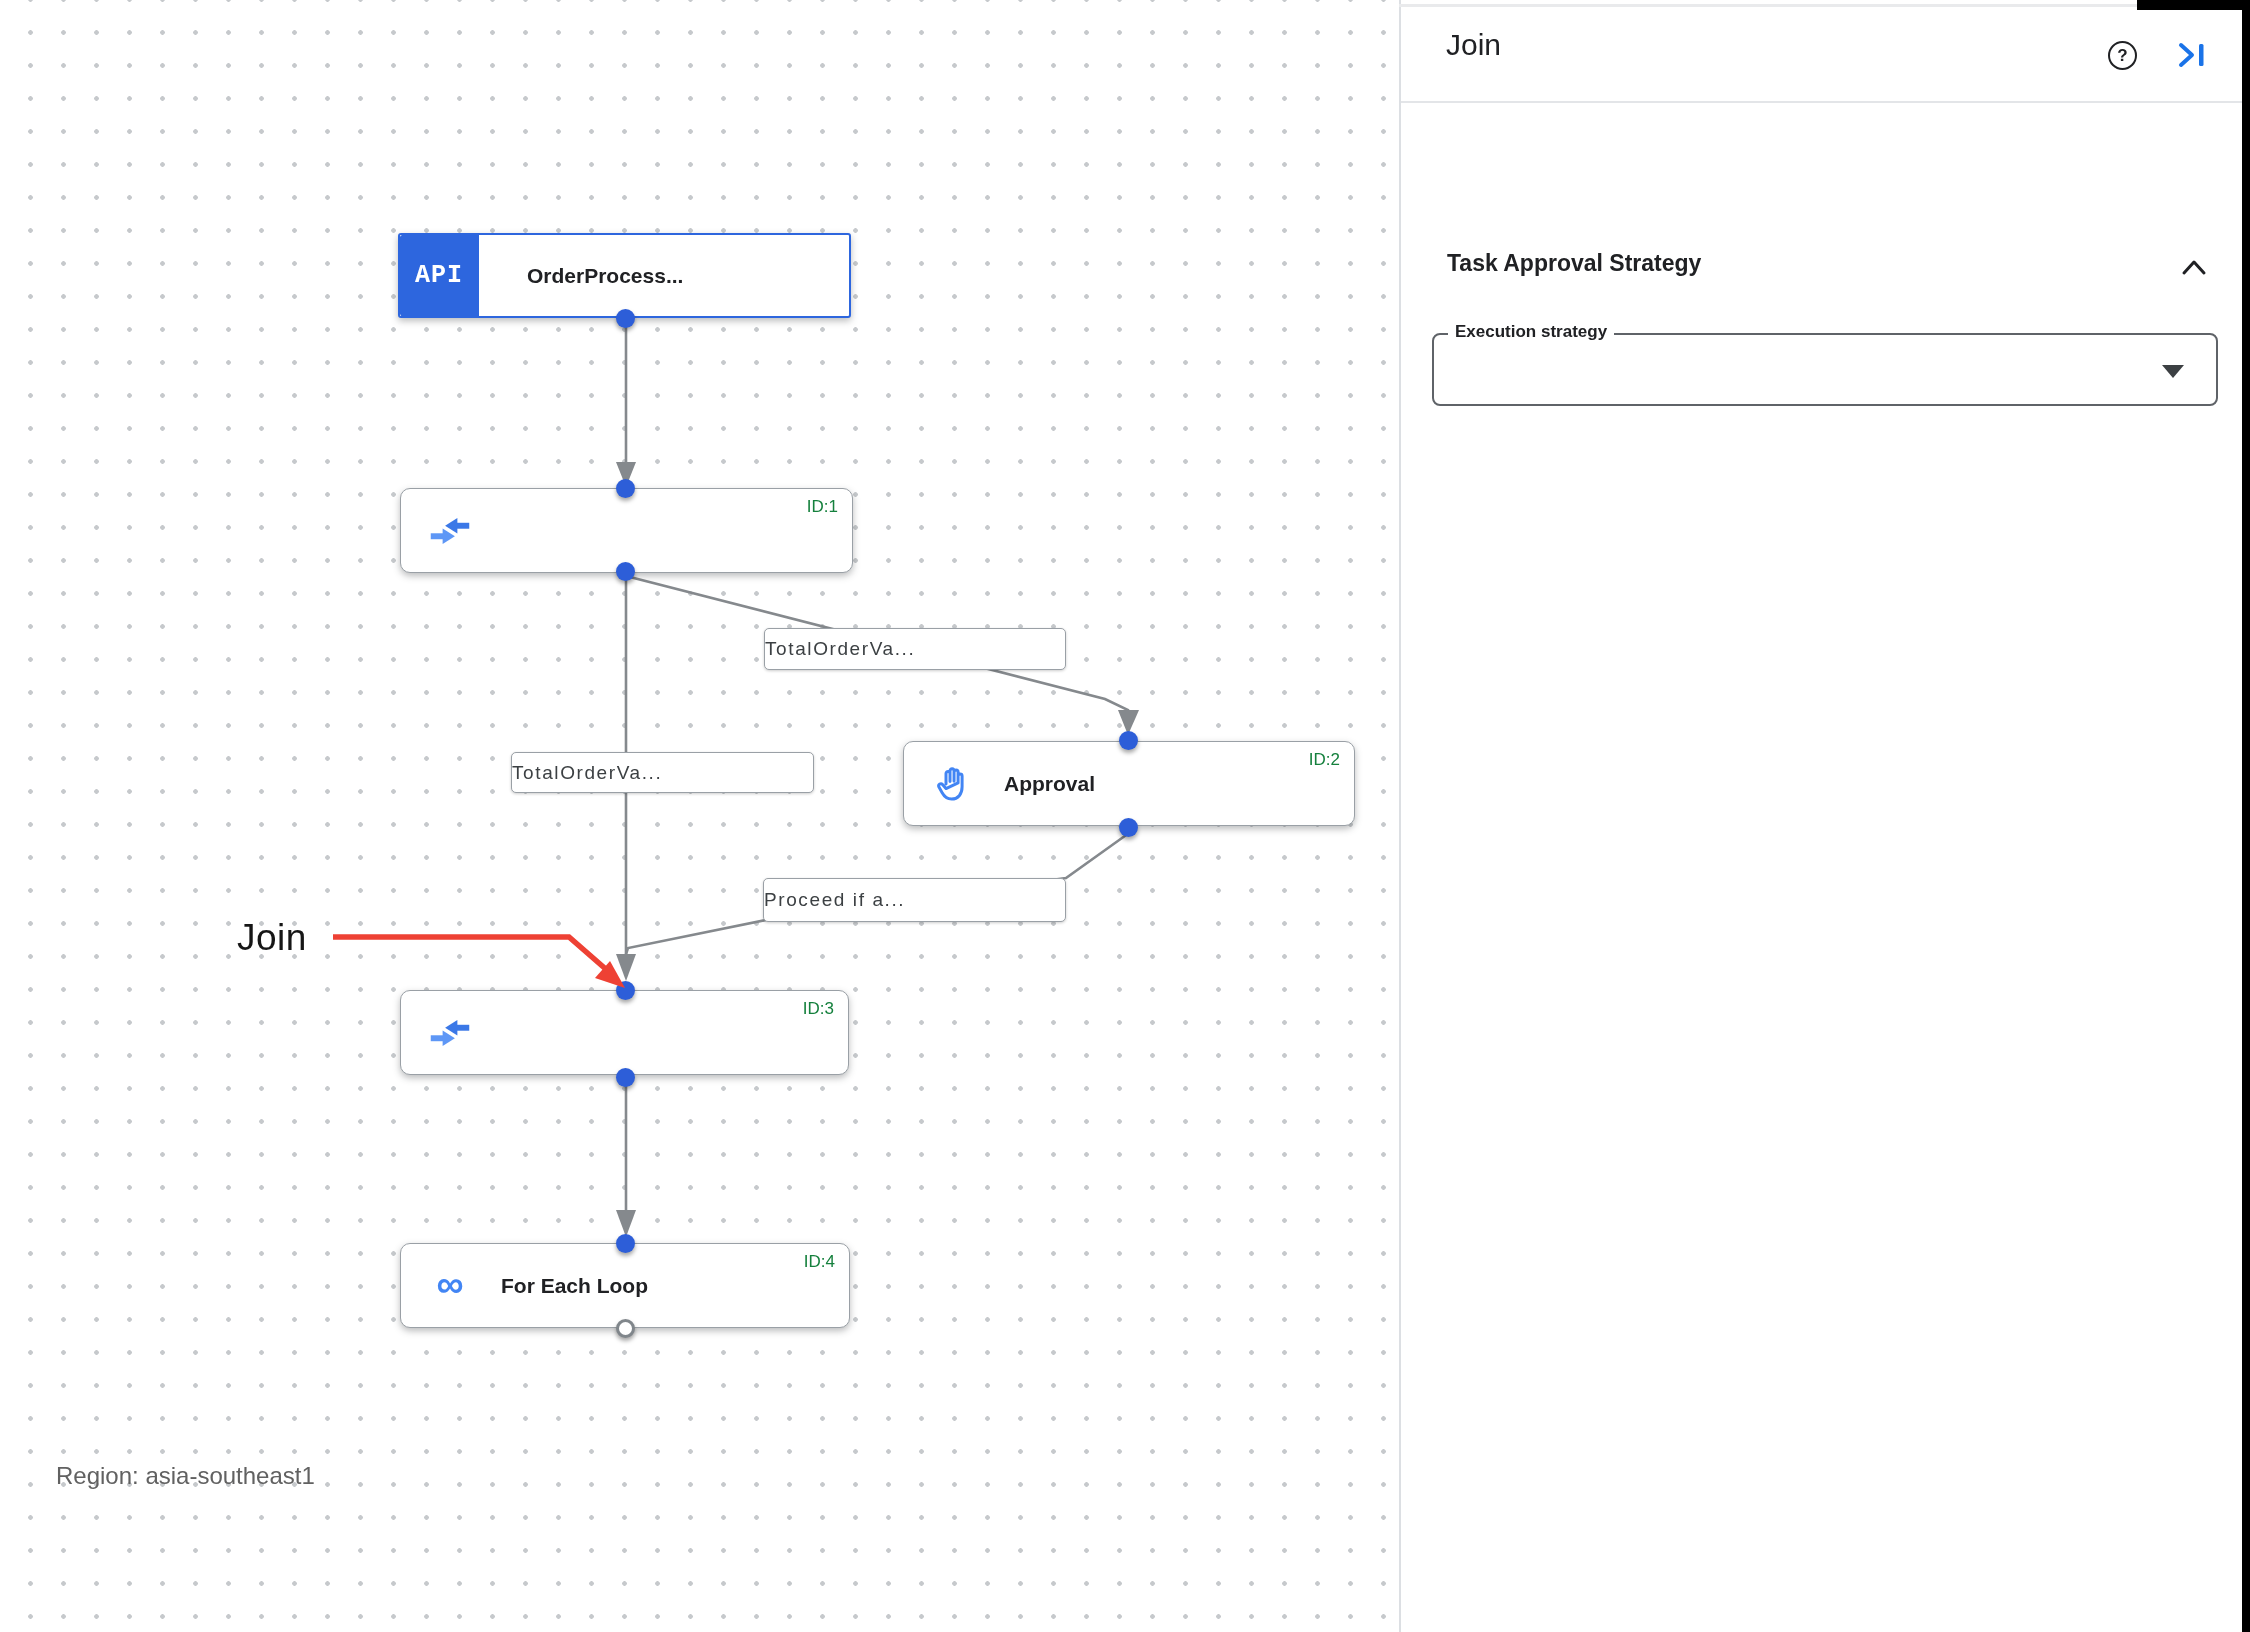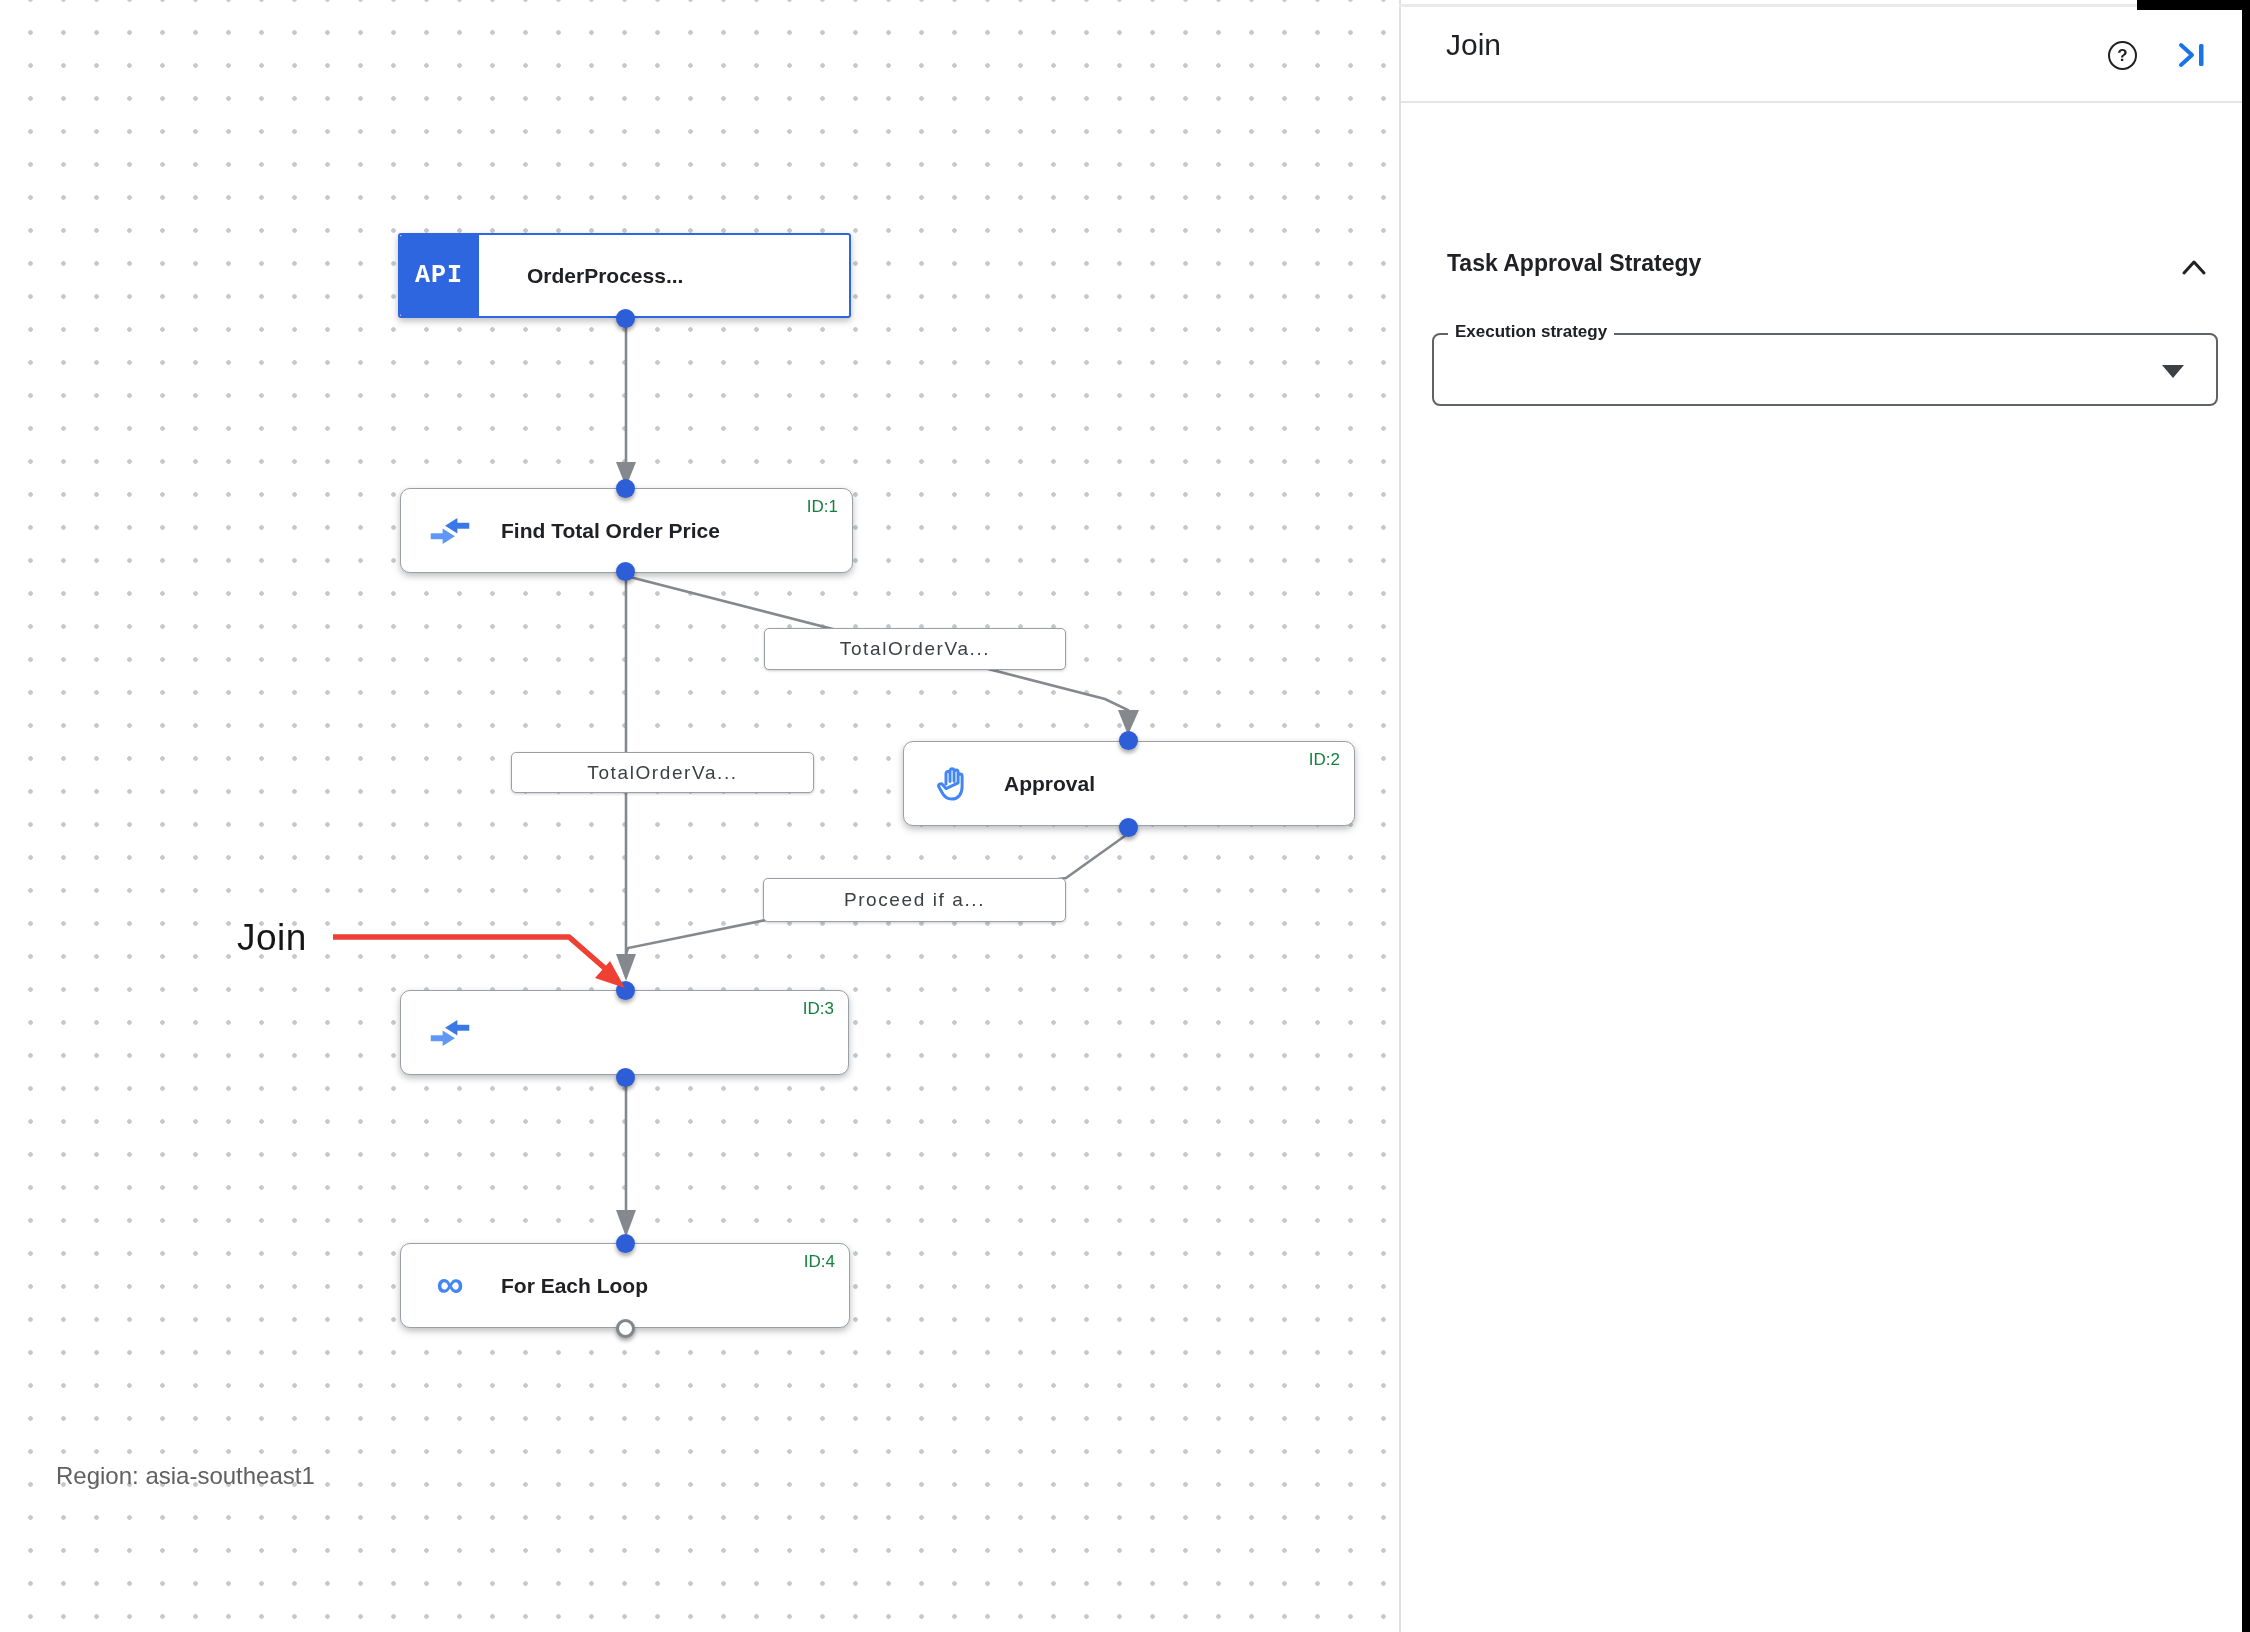--- a/index.html
+++ b/index.html
@@ -37,21 +37,21 @@
   .node.trigger .node-title{left:127px;}
   .loop-glyph{font-size:38px;font-weight:700;color:#4285f4;line-height:1;margin-top:-4px;}
   .port{
     position:absolute;z-index:4;width:19px;height:19px;border-radius:50%;
     background:#2d5ed8;box-shadow:0 3px 4px rgba(0,0,0,.35);
   }
   .port.open{background:#fff;border:3px solid #80868b;}
   .edge-label{
     position:absolute;z-index:3;height:42px;background:#fff;border:1.5px solid #9aa0a6;
     border-radius:5px;box-shadow:0 1px 3px rgba(0,0,0,.2);
-    display:flex;align-items:center;justify-content:center;
+    display:flex;align-items:center;justify-content:flex-start;
     font-size:19px;letter-spacing:1.6px;color:#3c4043;white-space:nowrap;
   }
   .annotation-label{
     position:absolute;z-index:7;font-size:37px;color:#161616;letter-spacing:.5px;
   }
   .region-label{position:absolute;left:56px;top:1462px;font-size:24px;color:#616161;z-index:2;}
   
   #panel{
     position:absolute;left:1399px;top:0;width:851px;height:1632px;background:#fff;
     border-left:2px solid #dcdfe3;
@@ -119,21 +119,20 @@
 
     <div class="node" style="left:400px;top:488px;">
       <div class="node-icon">
         <svg width="42" height="42" viewBox="0 0 24 24">
           <line x1="23" y1="9" x2="15.6" y2="9" stroke="#3b78e7" stroke-width="3.4"></line>
           <polygon points="9.2,9 16.2,4.6 16.2,13.4" fill="#3b78e7"></polygon>
           <line x1="1" y1="15" x2="8.4" y2="15" stroke="#5e97f6" stroke-width="3.4"></line>
           <polygon points="14.8,15 7.8,10.6 7.8,19.4" fill="#5e97f6"></polygon>
         </svg>
       </div>
-      <div class="node-title">Find Total Order Price</div>
       <div class="node-id">ID:1</div>
     </div>
 
     <div class="node" style="left:903px;top:741px;width:452px;">
       <div class="node-icon">
         <svg width="42" height="42" viewBox="0 0 24 24">
           <g fill="#fff" stroke="#4285f4" stroke-width="1.7" stroke-linecap="round" stroke-linejoin="round">
             <path d="M8 12 V6 a1.15 1.15 0 0 1 2.3 0 V10.6
                      M10.3 10.6 V4.4 a1.15 1.15 0 0 1 2.3 0 V10.4
                      M12.6 10.4 V5.2 a1.15 1.15 0 0 1 2.3 0 V11.4

